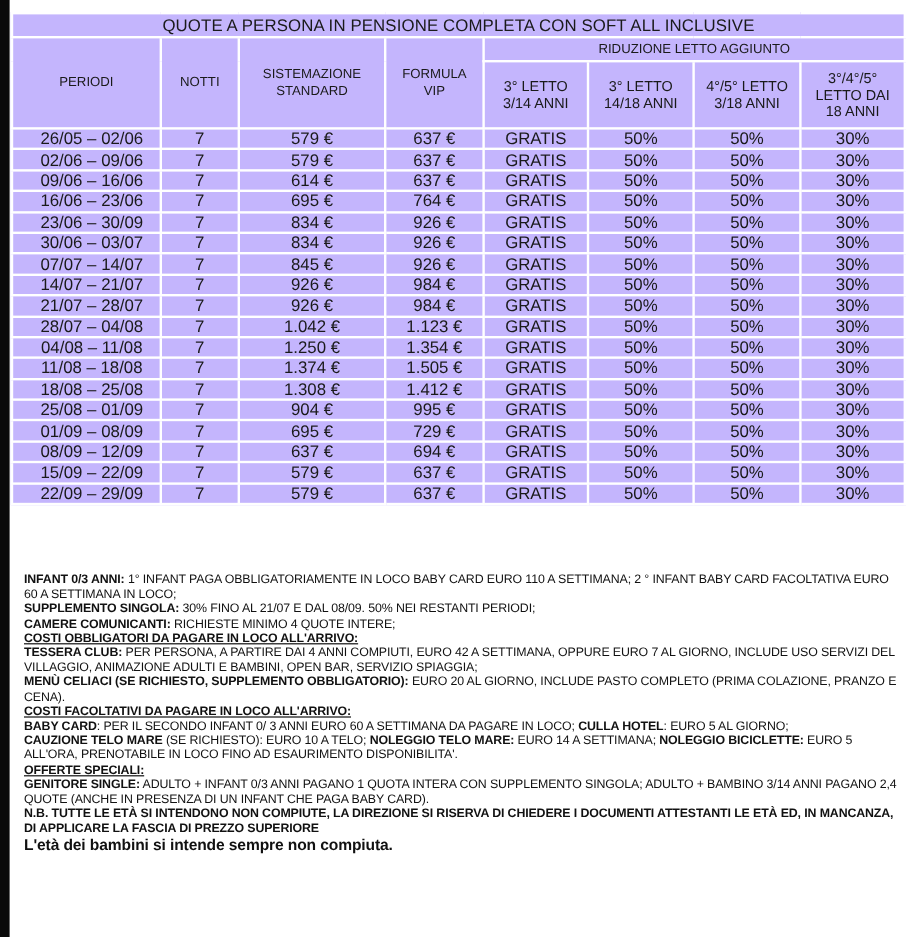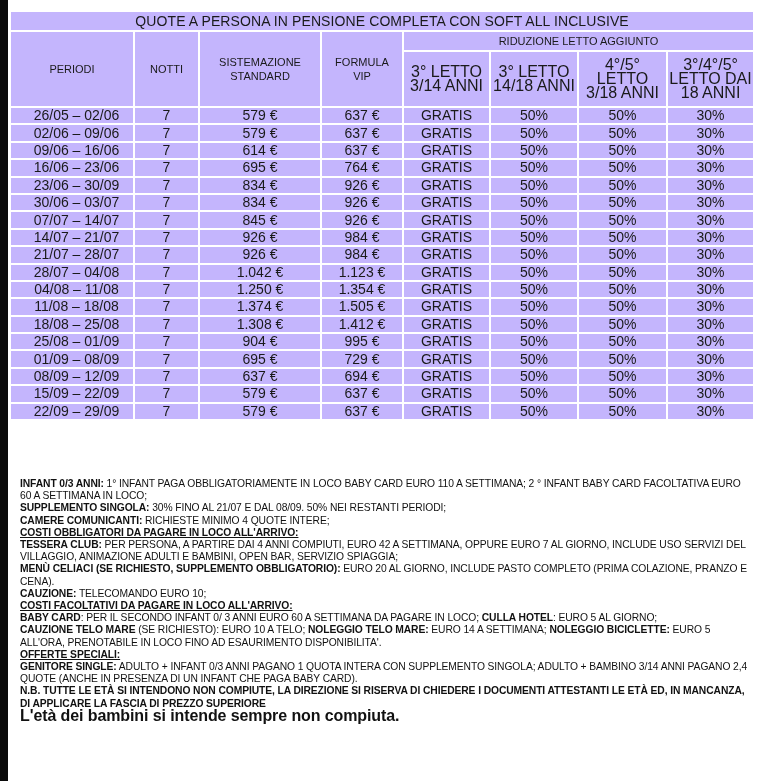--- a/index.html
+++ b/index.html
@@ -13,32 +13,32 @@
     border-collapse: collapse; table-layout: fixed;
     background: #c4b5fd;
   }
   .price-table td, .price-table th {
     border: 2px solid #ffffff; padding: 0; text-align: center; font-weight: normal;
     font-size: 13.5px; color: #1a1a1a; line-height: 15px;
   }
   .price-table .title-cell { height: 18px; font-size: 14px; letter-spacing: 0.1px; }
   .price-table .group-cell { height: 18px; font-size: 11px; }
   .price-table .hdr { font-size: 11px; line-height: 14px; }
-  .price-table .hdr-sub { height: 54px; font-size: 16px; line-height: 14px; }
+  .price-table .hdr-sub { height: 54px; font-size: 12px; line-height: 14px; }
   .price-table tbody td { height: 15.4px; font-size: 14px; line-height: 15px; }
   .price-table tbody td.period { text-align: center; padding-left: 9px; }
   .notes {
     position: absolute; left: 20px; top: 478px; width: 730px;
     font-size: 10.3px; line-height: 12.2px; color: #111; letter-spacing: -0.1px;
   }
   .notes p { margin: 0; }
   .notes b { font-weight: bold; }
   .notes .ul { text-decoration: underline; font-weight: bold; }
   .notes .bold-line { font-weight: bold; }
-  .notes .last-line { font-weight: bold; font-size: 16px; }
+  .notes .last-line { font-weight: bold; font-size: 13px; }
 </style>
 </head>
 <body>
 
 <div class="left-strip"></div>
 
 <table class="price-table">
   <colgroup>
     <col style="width:124px">
       <col style="width:65px">
@@ -251,21 +251,20 @@
     </tbody>
 </table>
 
 <div class="notes">
   <p><b>INFANT 0/3 ANNI:</b><span> 1° INFANT PAGA OBBLIGATORIAMENTE  IN LOCO BABY CARD EURO  110 A SETTIMANA;  2 ° INFANT  BABY CARD FACOLTATIVA EURO  60 A SETTIMANA  IN LOCO;</span></p>
   <p><b>SUPPLEMENTO  SINGOLA:</b><span> 30% FINO  AL 21/07 E DAL 08/09. 50% NEI  RESTANTI  PERIODI;</span></p>
   <p><b>CAMERE COMUNICANTI:</b><span> RICHIESTE  MINIMO  4 QUOTE  INTERE;</span></p>
   <p class="ul">COSTI OBBLIGATORI DA PAGARE IN LOCO ALL'ARRIVO:</p>
   <p><b>TESSERA  CLUB:</b><span> PER PERSONA,  A PARTIRE  DAI 4 ANNI  COMPIUTI,  EURO   42 A SETTIMANA,   OPPURE   EURO   7 AL GIORNO, INCLUDE  USO SERVIZI DEL VILLAGGIO, ANIMAZIONE  ADULTI E  BAMBINI,  OPEN  BAR, SERVIZIO  SPIAGGIA;</span></p>
   <p><b>MENÙ  CELIACI  (SE  RICHIESTO,  SUPPLEMENTO  OBBLIGATORIO):</b><span>  EURO  20 AL GIORNO,  INCLUDE  PASTO  COMPLETO (PRIMA  COLAZIONE,  PRANZO  E CENA).</span></p>
-  <p><b>CAUZIONE:</b><span> TELECOMANDO  EURO  10;</span></p>
   <p class="ul">COSTI FACOLTATIVI DA PAGARE IN LOCO ALL'ARRIVO:</p>
   <p><b>BABY CARD</b><span>: PER  IL  SECONDO  INFANT  0/ 3 ANNI EURO  60 A SETTIMANA  DA PAGARE IN  LOCO; </span><b>CULLA HOTEL</b><span>:  EURO  5 AL GIORNO;</span></p>
   <p><b>CAUZIONE  TELO MARE</b><span> (SE RICHIESTO):  EURO  10 A TELO; </span><b>NOLEGGIO  TELO MARE:</b><span> EURO  14 A SETTIMANA;  </span><b>NOLEGGIO BICICLETTE:</b><span> EURO  5 ALL'ORA, PRENOTABILE  IN LOCO FINO  AD ESAURIMENTO   DISPONIBILITA'.</span></p>
   <p class="ul">OFFERTE  SPECIALI:</p>
   <p><b>GENITORE  SINGLE:</b><span> ADULTO + INFANT 0/3 ANNI PAGANO 1 QUOTA INTERA  CON SUPPLEMENTO  SINGOLA; ADULTO + BAMBINO 3/14 ANNI PAGANO 2,4 QUOTE  (ANCHE IN PRESENZA  DI UN INFANT  CHE  PAGA BABY CARD).</span></p>
   <p class="bold-line">N.B. TUTTE LE ETÀ  SI INTENDONO  NON COMPIUTE, LA DIREZIONE  SI RISERVA  DI CHIEDERE  I DOCUMENTI ATTESTANTI LE ETÀ ED,  IN  MANCANZA, DI APPLICARE LA FASCIA DI PREZZO SUPERIORE</p>
   <p class="last-line">L'età dei bambini si intende sempre non compiuta.</p>
 </div>
 
 </body></html>

